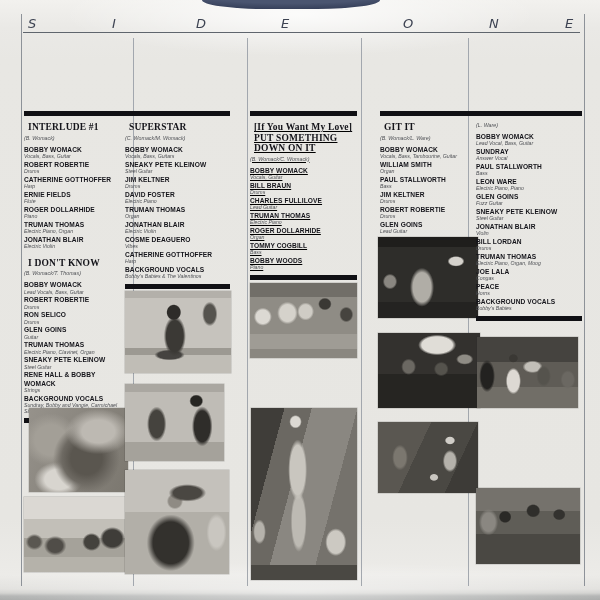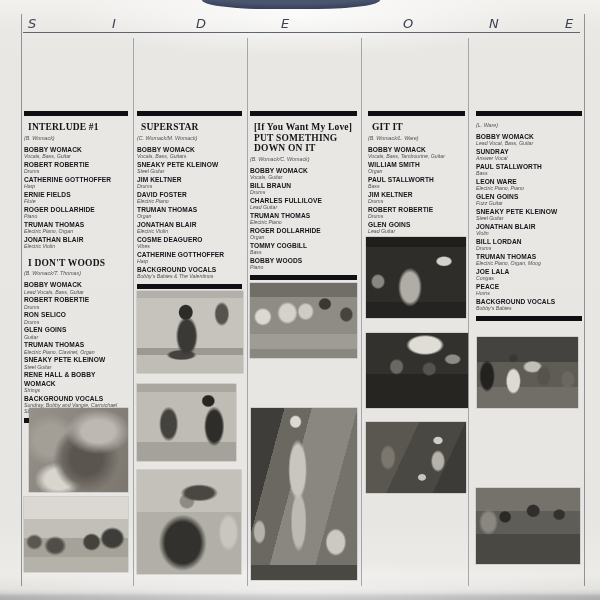--- a/index.html
+++ b/index.html
@@ -20,23 +20,23 @@
   .letter.l1{left:28px}.letter.l2{left:112px}.letter.l3{left:196px}.letter.l4{left:281px}
   .letter.l5{left:403px}.letter.l6{left:489px}.letter.l7{left:565px}
   .header-rule{position:absolute;left:23px;top:32px;width:557px;height:1px;background:#5f656d;}
   .edge-line{position:absolute;top:14px;width:1px;height:572px;background:#7d838b;opacity:.85;}
   .edge-line.left{left:21px}.edge-line.right{left:584px}
   .divider{position:absolute;top:38px;width:1px;height:548px;background:#9aa0a7;opacity:.9;}
   .divider.d1{left:133px}.divider.d2{left:247px}.divider.d3{left:361px}.divider.d4{left:468px}
   
   .column{position:absolute;top:38px;height:550px;padding-top:73px;box-sizing:border-box;}
   .column.c1{left:24px;width:104px;}
-  .column.c2{left:137px;width:105px;}
-  .column.c3{left:250px;width:107px;}
-  .column.c4{left:368px;width:97px;}
+  .column.c2{left:125px;width:105px;}
+  .column.c3{left:250px;width:107px;text-decoration:underline;}
+  .column.c4{left:380px;width:97px;}
   .column.c5{left:476px;width:106px;}
   .bar{height:5px;background:#101014;}
   .bar.top{margin-bottom:6px;}
   .bar.end{margin-top:4px;}
   .song + .song{margin-top:8px;}
   .song-title{font:bold 9.5px/10.5px "Liberation Serif",serif;color:#14141a;letter-spacing:.2px;margin:0 4px 2px;}
   .writer{font:italic 5.3px/6.2px "Liberation Sans",sans-serif;color:#4e5055;margin:0 0 5px;}
   .credit-name{font:bold 6.6px/8.2px "Liberation Sans",sans-serif;color:#14141a;letter-spacing:.1px;}
   .credit-role{font:italic 5.2px/5.8px "Liberation Sans",sans-serif;color:#4e5055;margin-bottom:1px;}
   
@@ -156,21 +156,21 @@
         <div class="credit-name">ERNIE FIELDS</div>
         <div class="credit-role">Flute</div>
         <div class="credit-name">ROGER DOLLARHIDE</div>
         <div class="credit-role">Piano</div>
         <div class="credit-name">TRUMAN THOMAS</div>
         <div class="credit-role">Electric Piano, Organ</div>
         <div class="credit-name">JONATHAN BLAIR</div>
         <div class="credit-role">Electric Violin</div>
       </div>
       <div class="song">
-        <h3 class="song-title">I DON'T WOODS</h3>
+        <h3 class="song-title">I DON'T KNOW</h3>
         <div class="writer">(B. Womack/T. Thomas)</div>
         <div class="credit-name">BOBBY WOMACK</div>
         <div class="credit-role">Lead Vocals, Bass, Guitar</div>
         <div class="credit-name">ROBERT ROBERTIE</div>
         <div class="credit-role">Drums</div>
         <div class="credit-name">RON SELICO</div>
         <div class="credit-role">Drums</div>
         <div class="credit-name">GLEN GOINS</div>
         <div class="credit-role">Guitar</div>
         <div class="credit-name">TRUMAN THOMAS</div>

